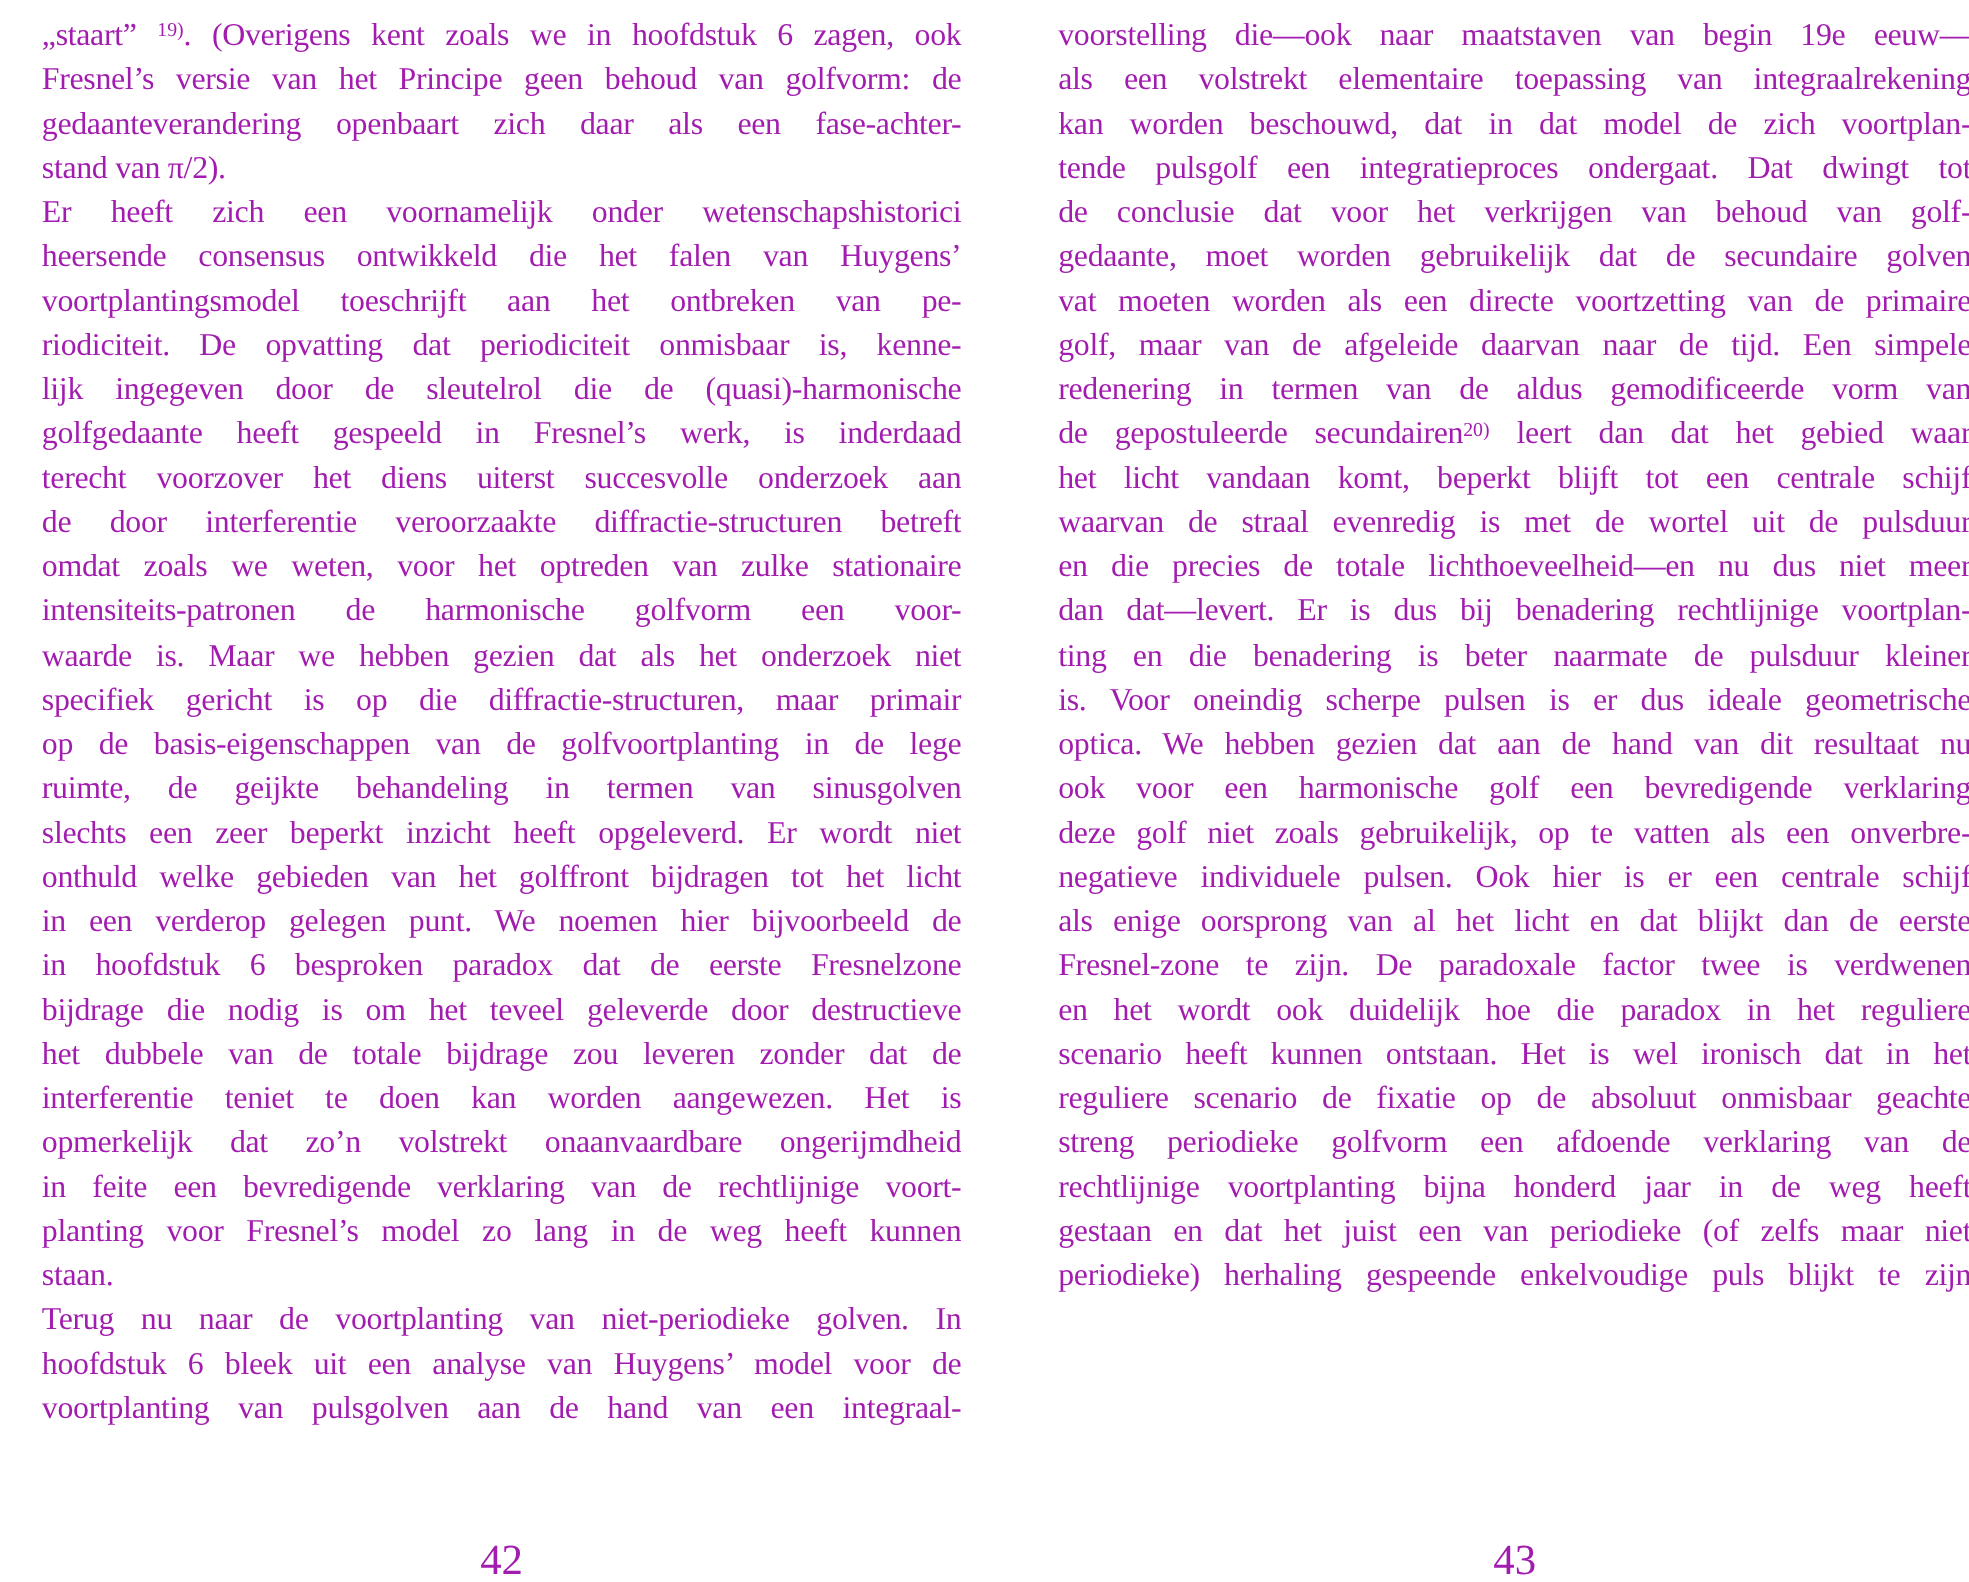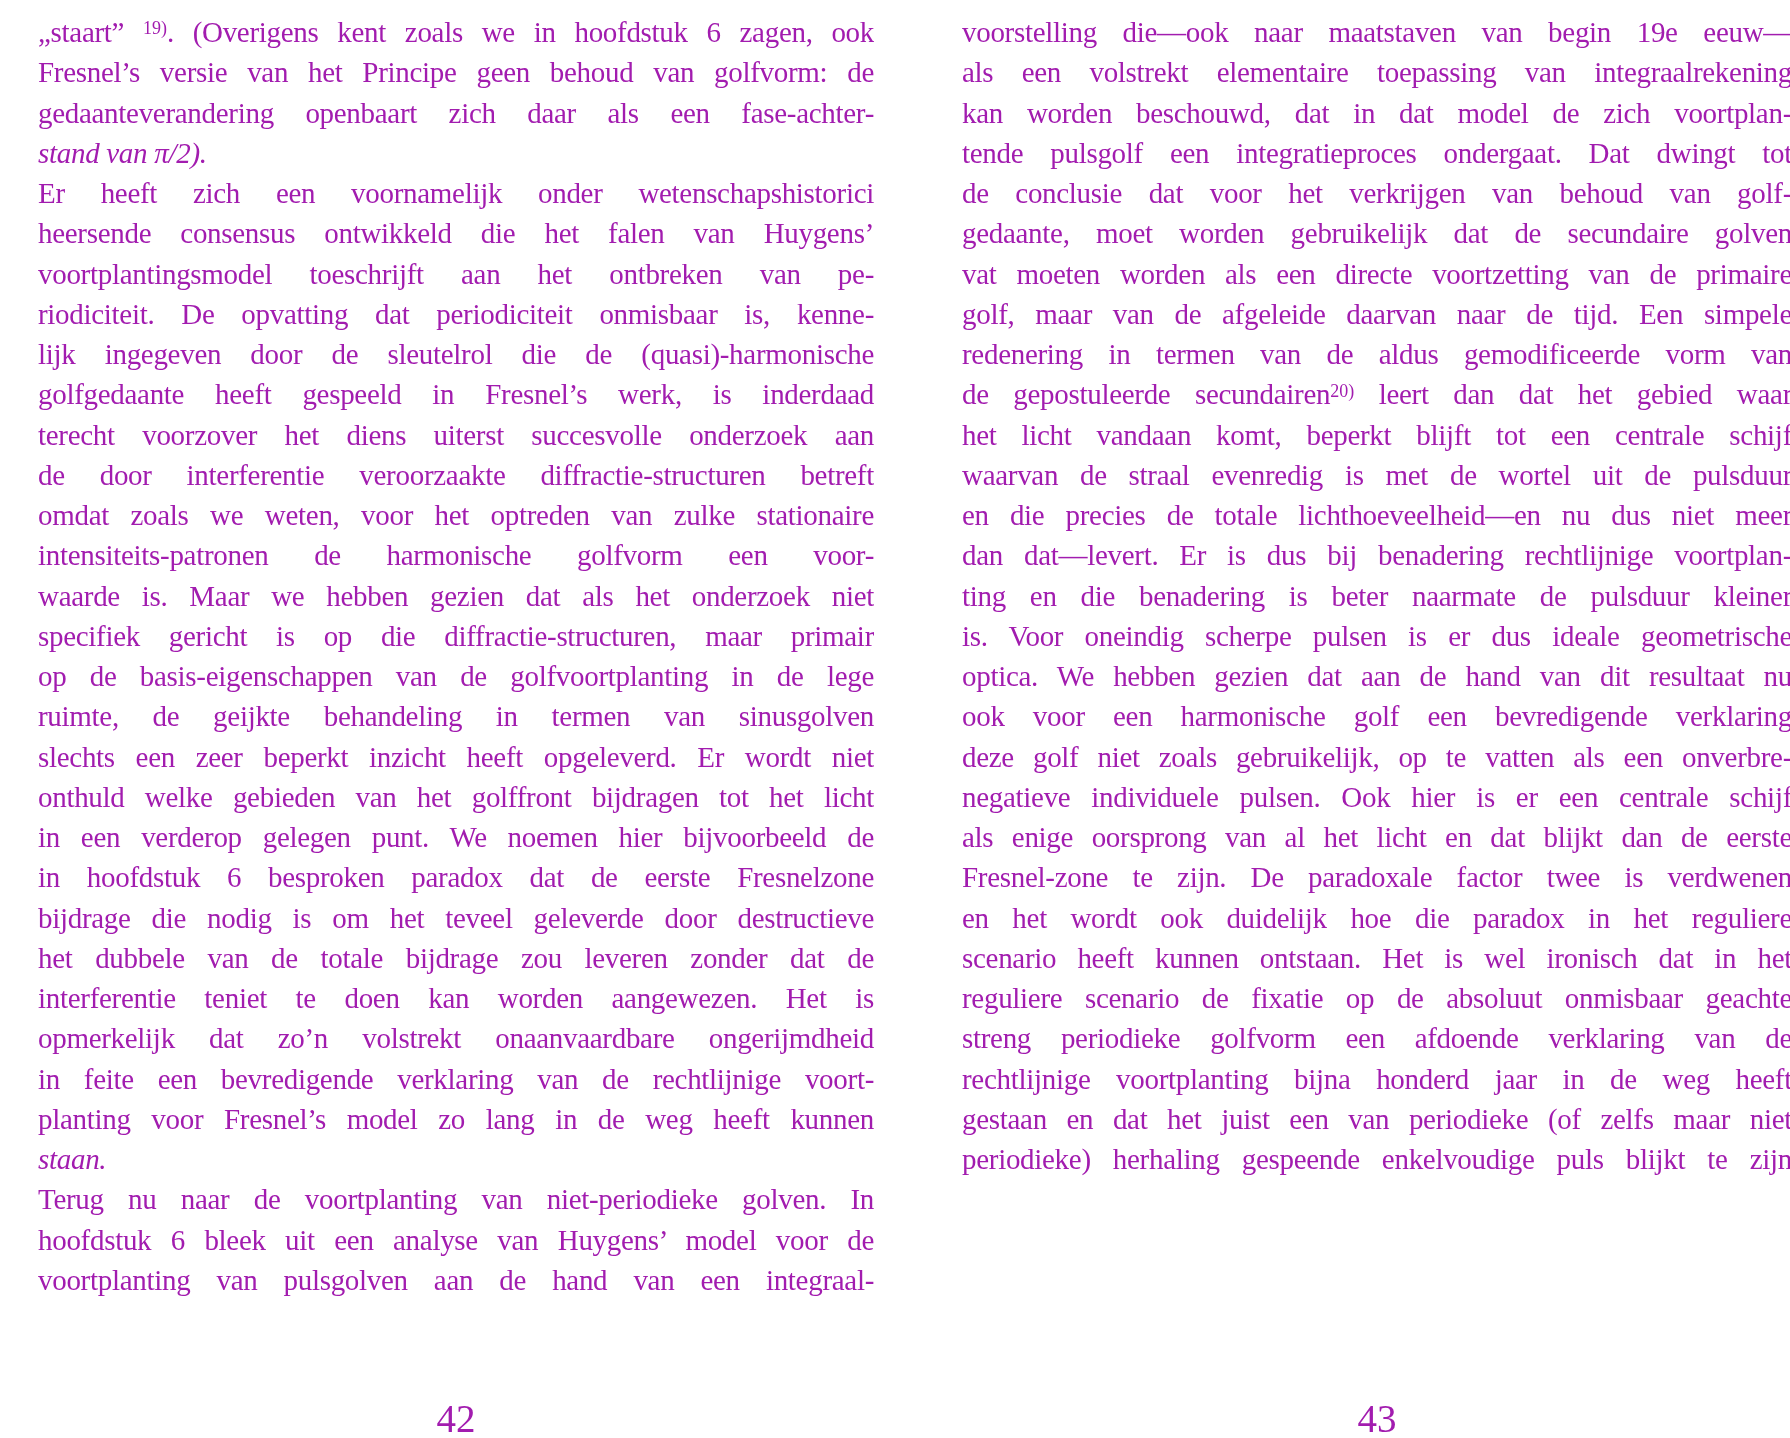--- a/index.html
+++ b/index.html
@@ -27,21 +27,20 @@
     line-height: 40.25px;
     height: 40.25px;
     letter-spacing: -0.3px;
     text-align: justify;
     text-align-last: justify;
     overflow: hidden;
     white-space: normal;
   }
   .line.flush {
     text-align-last: left;
-    font-style: italic;
   }
   sup {
     font-size: 0.62em;
     line-height: 0;
     vertical-align: baseline;
     position: relative;
     top: -0.42em;
     letter-spacing: 0;
   }
   .pagenum {

